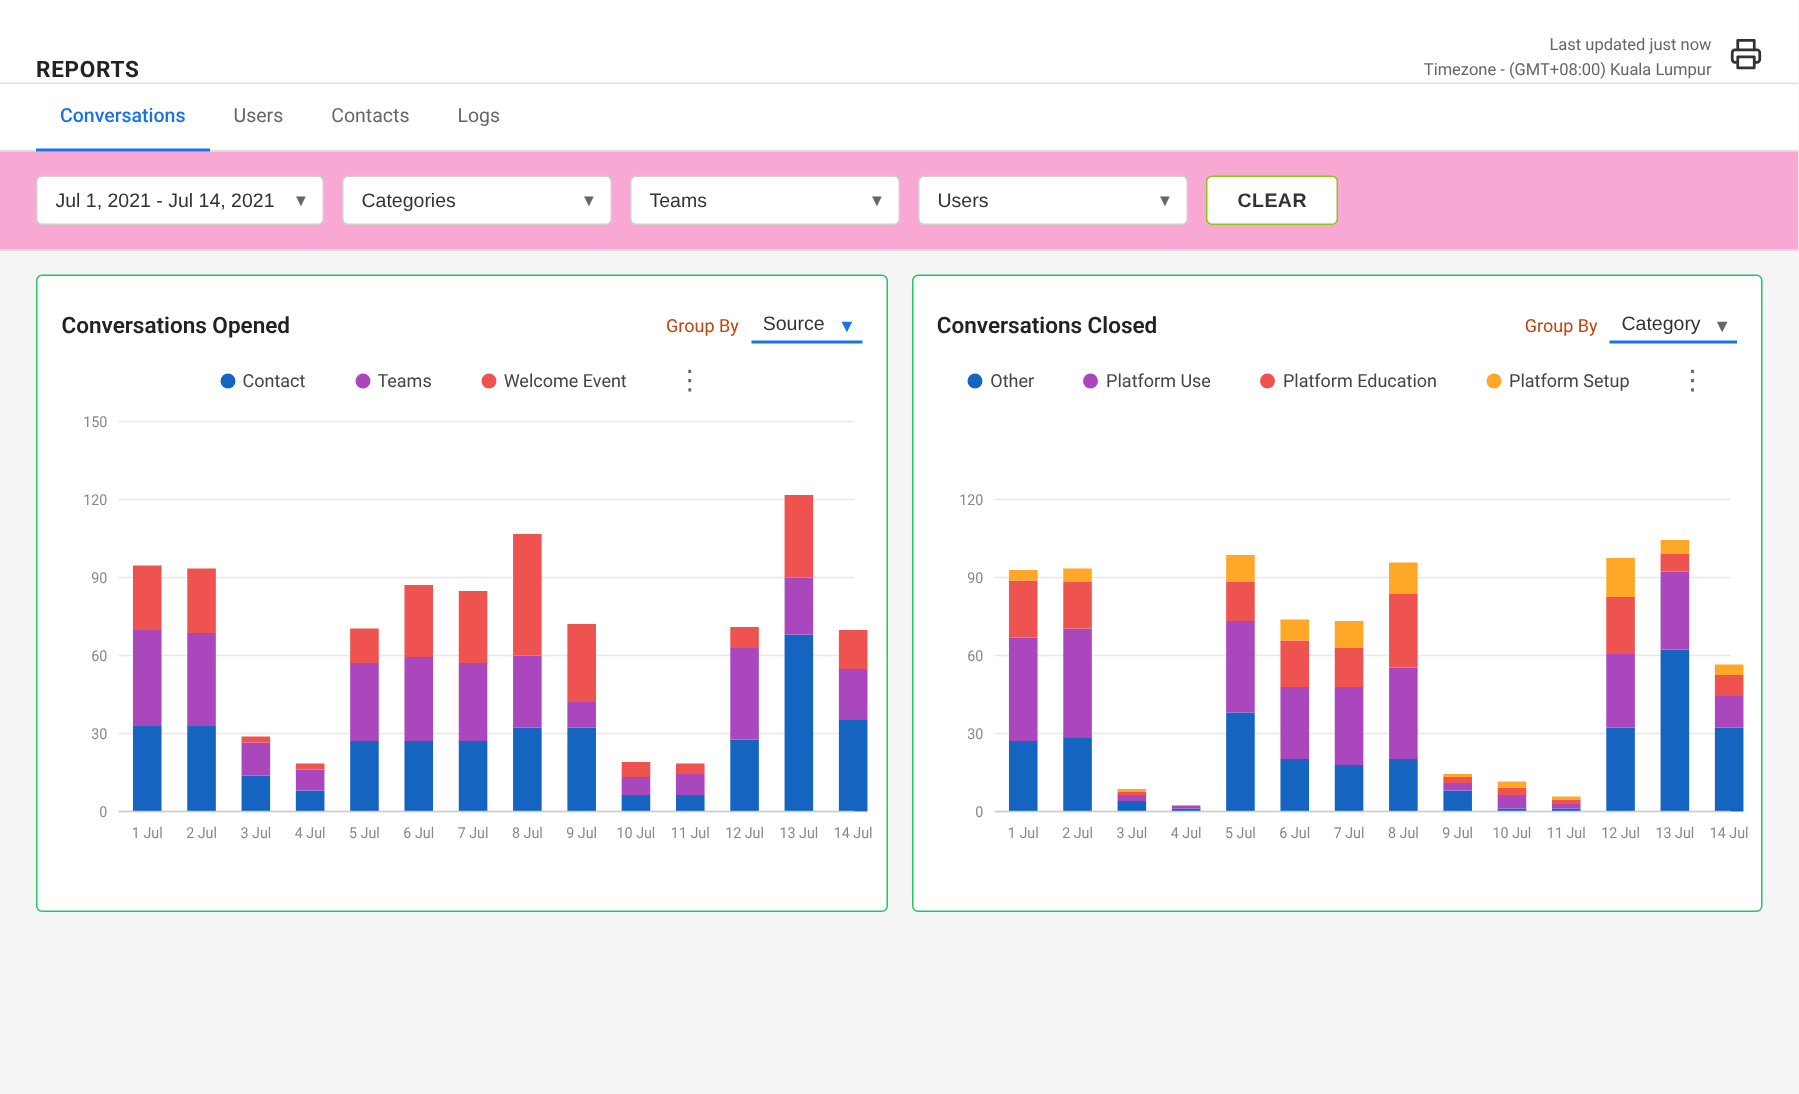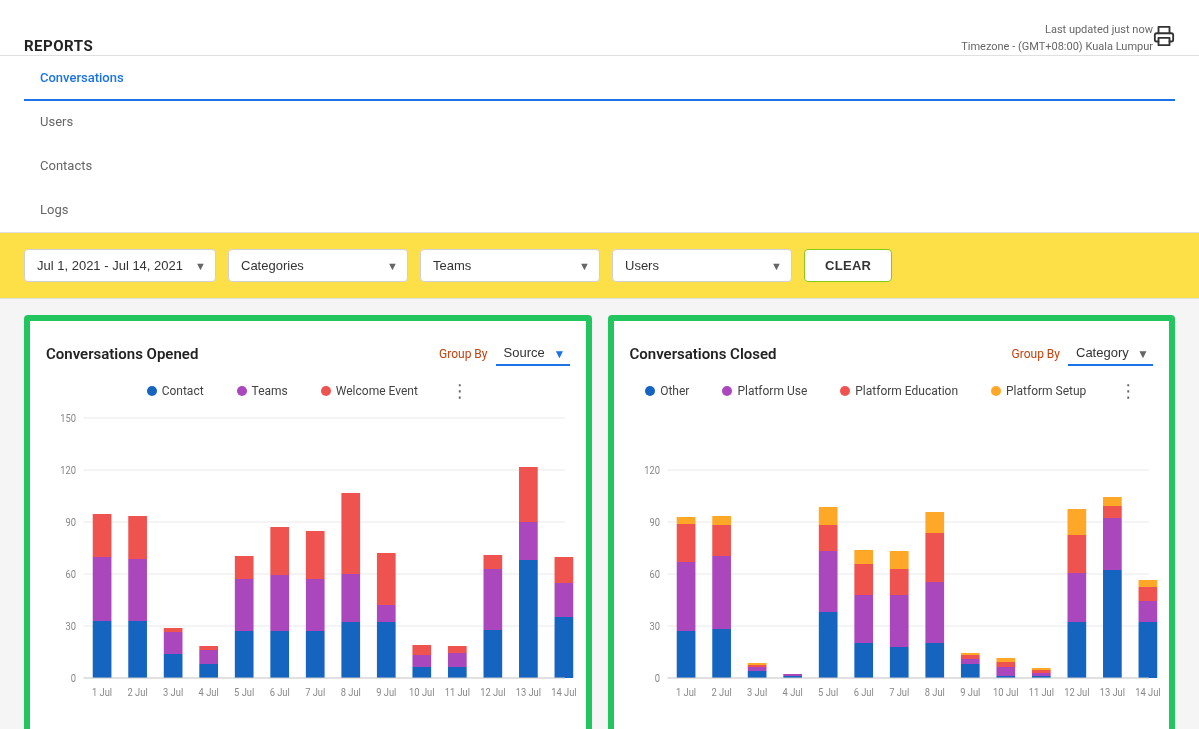--- a/index.html
+++ b/index.html
@@ -1,35 +1,35 @@
 <!DOCTYPE html>
 <html><head>
   <meta charset="utf-8">
   <style>
     * { box-sizing: border-box; margin: 0; padding: 0; }
     body { font-family: -apple-system, BlinkMacSystemFont, 'Segoe UI', Roboto, sans-serif; background: #f5f5f5; font-size: 13px; color: #333; }
 
     .header { background: #fff; padding: 0 24px; height: 56px; display: flex; align-items: flex-end; justify-content: space-between; border-bottom: 1px solid #e0e0e0; }
     .header-title { font-size: 15px; font-weight: 700; letter-spacing: 0.5px; color: #222; }
-    .header-right { display: flex; align-items: center; gap: 0; }
+    .header-right { display: flex; align-items: center; gap: 12px; }
     .header-info { text-align: right; font-size: 11px; color: #666; line-height: 1.5; }
     .print-icon { cursor: pointer; color: #333; font-size: 20px; }
 
-    .tabs { background: #fff; padding: 0 24px; display: flex; border-bottom: 1px solid #e0e0e0; flex-direction: column; }
+    .tabs { background: #fff; padding: 0 24px; display: flex; border-bottom: 1px solid #e0e0e0; }
     .tab { padding: 14px 16px; font-size: 13px; color: #666; cursor: pointer; border-bottom: 2px solid transparent; margin-bottom: -1px; }
     .tab.active { color: #1a73e8; border-bottom: 2px solid #1a73e8; font-weight: 500; }
 
-    .filters { background: #fde047; padding: 16px 24px; display: flex; gap: 12px; align-items: center; border-bottom: 1px solid #e0e0e0; }
+    .filters { background: #f9a8d4; padding: 16px 24px; display: flex; gap: 12px; align-items: center; border-bottom: 1px solid #e0e0e0; }
     .filter-select { border: 1px solid #d0d0d0; border-radius: 4px; padding: 8px 32px 8px 12px; font-size: 13px; color: #333; background: #fff; appearance: none; -webkit-appearance: none; cursor: pointer; position: relative; min-width: 140px; }
     .filter-wrapper { position: relative; display: inline-block; }
     .filter-wrapper .chevron { position: absolute; right: 10px; top: 50%; transform: translateY(-50%); pointer-events: none; color: #666; font-size: 11px; }
     .clear-btn { border: 1px solid #84cc16; border-radius: 4px; padding: 8px 20px; font-size: 13px; font-weight: 600; color: #333; background: #fff; cursor: pointer; letter-spacing: 0.3px; }
 
     .charts-area { padding: 16px 24px; display: flex; gap: 16px; }
-    .chart-panel { background: #fff; border: 6px solid #22c55e; border-radius: 4px; flex: 1; padding: 20px 16px 12px; }
+    .chart-panel { background: #fff; border: 1px solid #22c55e; border-radius: 4px; flex: 1; padding: 20px 16px 12px; }
 
     .chart-header { display: flex; align-items: center; justify-content: space-between; margin-bottom: 16px; }
     .chart-title { font-size: 15px; font-weight: 600; color: #222; }
     .group-by-label { font-size: 12px; color: #c2410c; margin-right: 8px; }
     .group-by-select { border: none; border-bottom: 2px solid #1a73e8; padding: 4px 24px 4px 8px; font-size: 13px; color: #333; background: #fff; appearance: none; -webkit-appearance: none; cursor: pointer; outline: none; }
     .group-by-wrapper { position: relative; display: inline-flex; align-items: center; }
     .group-by-wrapper .chevron { position: absolute; right: 4px; top: 50%; transform: translateY(-50%); color: #1a73e8; font-size: 12px; pointer-events: none; }
     .group-by-container { display: flex; align-items: center; }
 
     .legend { display: flex; gap: 33px; justify-content: center; margin-bottom: 8px; flex-wrap: wrap; }

